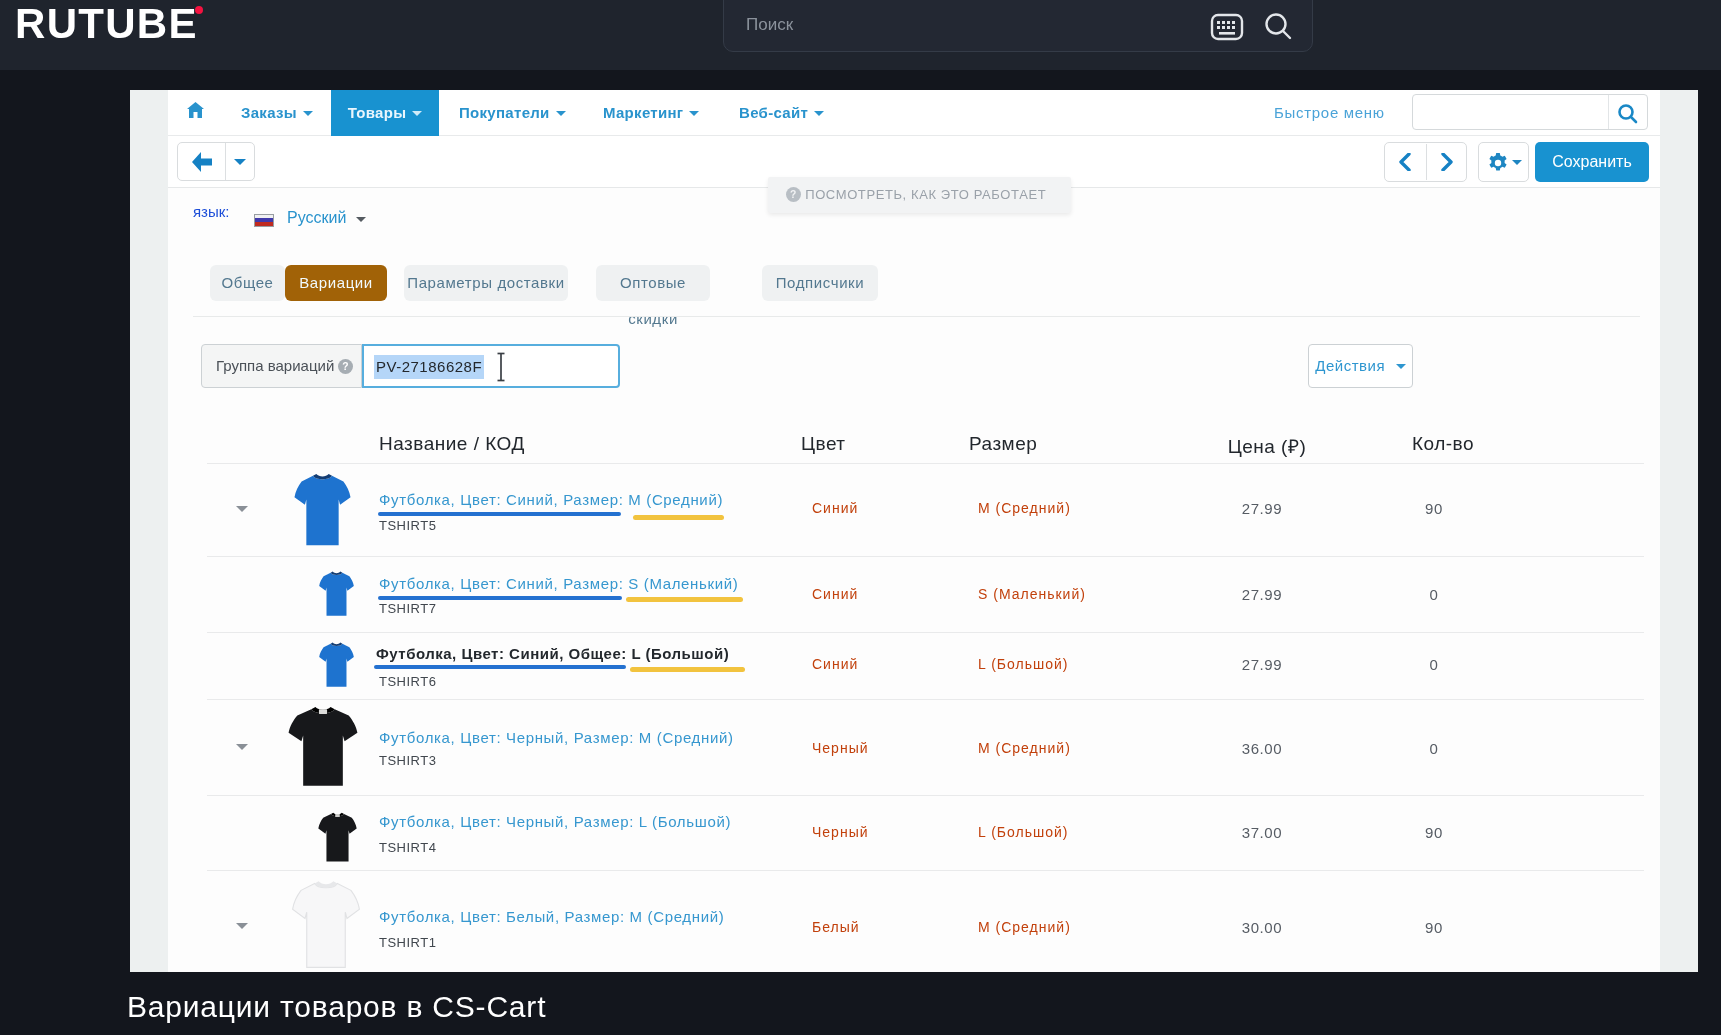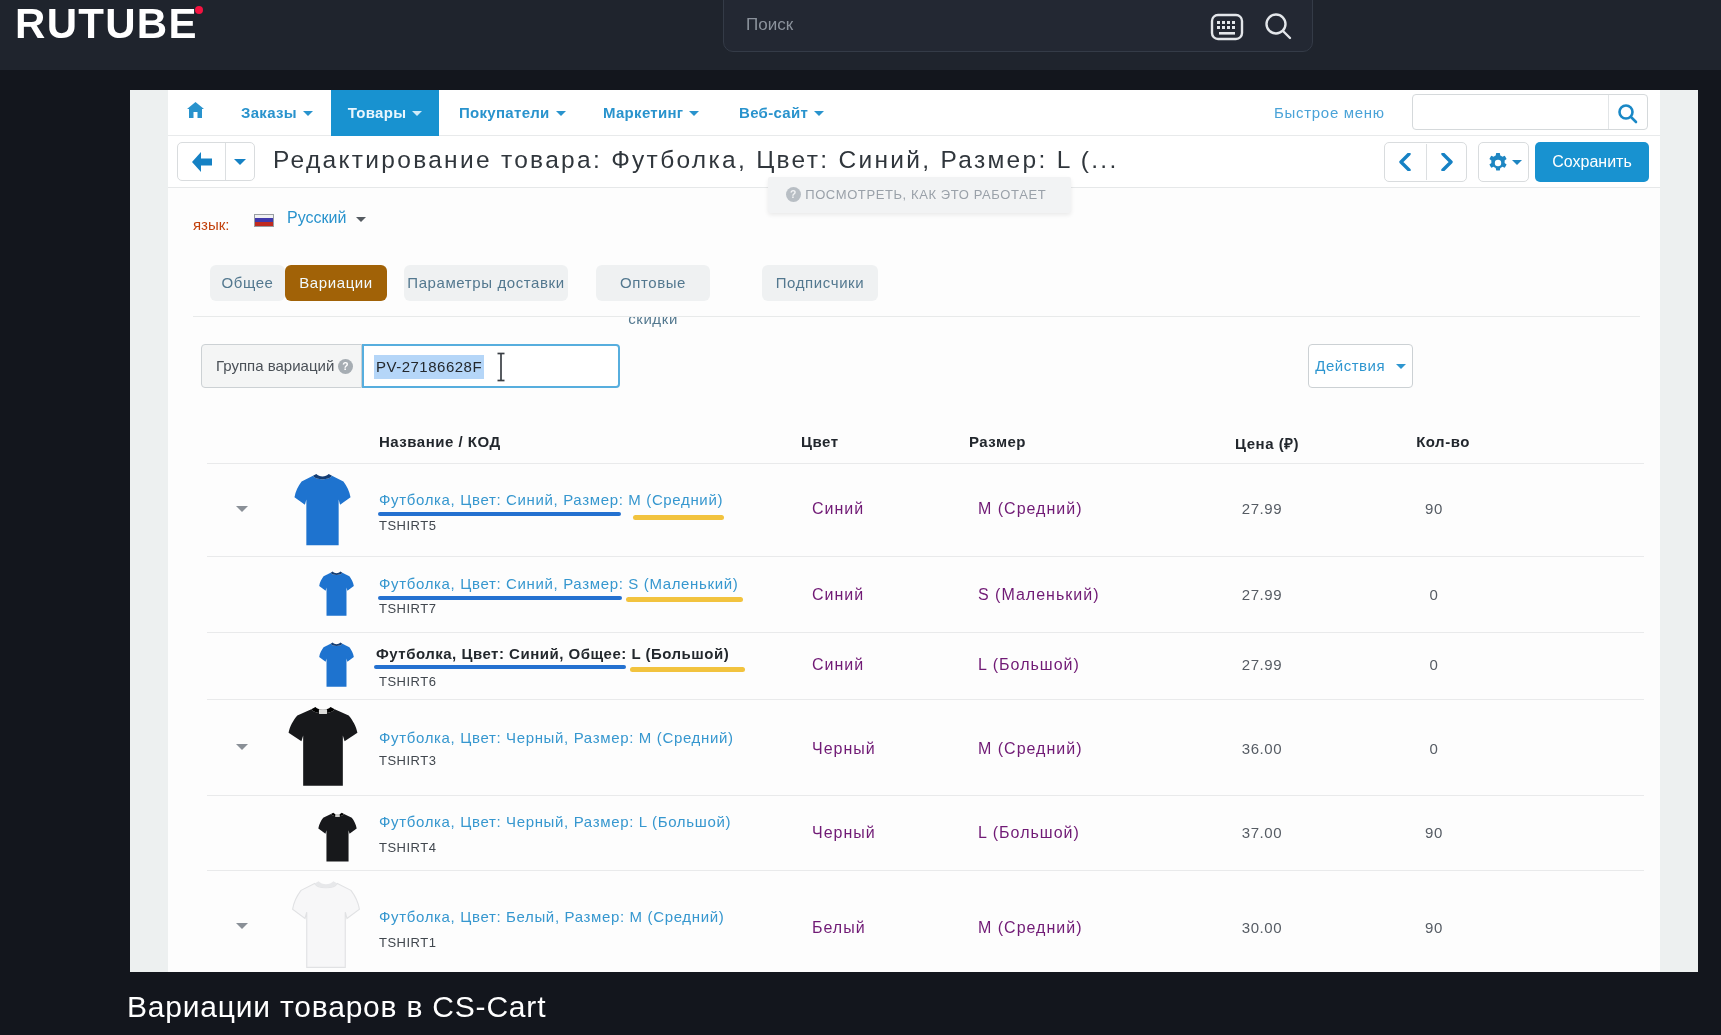--- a/index.html
+++ b/index.html
@@ -37,47 +37,47 @@
   .btn { position:absolute; background:#fff; border:1px solid #d9dcde; border-radius:5px; }
   #savebtn { position:absolute; left:1405px; top:52px; width:114px; height:40px; background:#1892d0;
              border-radius:5px; color:#fff; font-size:16px; text-align:center; line-height:40px; }
   #titleline { position:absolute; left:38px; top:97px; width:1492px; height:1px; background:#e6e8e9; }
   #contentbg { position:absolute; left:38px; top:98px; width:1492px; height:784px; background:#fdfdfd; }
   
   #tooltip { position:absolute; left:638px; top:87px; width:303px; height:36px; background:#f2f3f4;
              border-radius:2px; box-shadow:0 2px 4px rgba(0,0,0,.08); font-size:13px; color:#9aa1a9;
              line-height:36px; letter-spacing:.6px; white-space:nowrap; }
   
-  #lang { position:absolute; left:63px; top:126px; font-size:15px; color:#c2410c; }
+  #lang { position:absolute; left:63px; top:113px; font-size:15px; color:#1d4ed8; }
   #flag { position:absolute; left:124px; top:124px; width:20px; height:13px; border:1px solid #989da2; }
   #flag .w { height:3px; background:#f0f0f2; } #flag .b { height:4px; background:#4038ab; } #flag .r { height:4px; background:#bf2a20; }
   #rus { position:absolute; left:157px; top:119px; font-size:16px; color:#2993cd; }
   #rcaret { position:absolute; left:226px; top:127px; width:0; height:0; border-left:5px solid transparent;
             border-right:5px solid transparent; border-top:5px solid #555b61; }
   
   .tab { position:absolute; top:175px; height:36px; border-radius:6px; background:#eff1f2; color:#53788f;
          font-size:15px; text-align:center; line-height:36px; letter-spacing:0.6px; }
   .tabact { background:#a16207; color:#f2fafd; }
   #tabline { position:absolute; left:63px; top:226px; width:1447px; height:1px; background:#e8eaea; }
   
   #vglabel { position:absolute; left:71px; top:254px; width:161px; height:44px; background:#f4f5f5;
              border:1px solid #ccd1d4; border-radius:4px 0 0 4px; font-size:15px; color:#4a5057; line-height:42px; }
   #vginput { position:absolute; left:232px; top:254px; width:258px; height:44px; background:#fff;
              border:2px solid #57aede; border-radius:0 4px 4px 0; }
   #vgsel { position:absolute; left:10px; top:9px; background:#b5d6f8; color:#24282c; font-size:15px;
            padding:3px 2px 4px 2px; letter-spacing:0.5px; }
   .wbtn { position:absolute; top:254px; height:44px; background:#fff; border:1px solid #ccd1d4; border-radius:4px;
           color:#2e96d0; font-size:15px; text-align:center; line-height:42px; white-space:nowrap; letter-spacing:0.5px; }
   
-  .th { position:absolute; font-size:15px; font-weight:bold; color:#22272d; white-space:nowrap; letter-spacing:0.5px; }
+  .th { position:absolute; font-size:19px; font-weight:normal; color:#22272d; white-space:nowrap; letter-spacing:0.5px; }
   .rowline { position:absolute; left:77px; width:1437px; height:1px; background:#e9eaeb; }
   .link { position:absolute; font-size:15px; color:#3697cf; white-space:nowrap; letter-spacing:0.65px; }
   .namebold { position:absolute; font-size:15px; font-weight:bold; color:#23282d; white-space:nowrap; letter-spacing:0.5px; }
   .code { position:absolute; font-size:13px; color:#41474e; white-space:nowrap; letter-spacing:0.5px; }
-  .val { position:absolute; font-size:16px; color:#701a75; white-space:nowrap; letter-spacing:1px;text-align:center; }
+  .val { position:absolute; font-size:14px; color:#c2410c; white-space:nowrap; letter-spacing:1px;text-align:center; }
   .valc { position:absolute; font-size:15px; color:#565c64; width:120px; text-align:center; letter-spacing:0.6px; }
   .rcar { position:absolute; width:0; height:0; border-left:6px solid transparent; border-right:6px solid transparent;
           border-top:6px solid #8a9097; }
   .mline { position:absolute; border-radius:3px; }
   .tbody { fill:var(--b); stroke:var(--s, none); stroke-width:1; }
   .tcol { fill:var(--c); }
   .tlab { fill:var(--l, transparent); }
   
   #caption { position:absolute; left:127px; top:990px; font-size:30px; color:#ffffff; letter-spacing:0.8px; }
 </style>
@@ -133,21 +133,20 @@
     </svg>
   </div>
 
   <div id="backgroup">
     <div class="sep"></div>
     <svg class="abs" style="left:12px;top:8px" width="24" height="22" viewBox="0 0 24 22">
       <path d="M11 1 L2 11 L11 21 L11 14.5 L22 14.5 L22 7.5 L11 7.5 Z" fill="#1581c4"></path>
     </svg>
     <div class="abs" style="left:56px;top:16px;width:0;height:0;border-left:6px solid transparent;border-right:6px solid transparent;border-top:6px solid #1581c4"></div>
   </div>
-  <div id="pagetitle">Редактирование товара: Футболка, Цвет: Синий, Размер: L (...</div>
   <div class="btn" style="left:1254px;top:52px;width:83px;height:40px">
     <div class="abs" style="left:41px;top:1px;width:1px;height:36px;background:#dcdfe1"></div>
     <svg class="abs" style="left:13px;top:10px" width="14" height="18" viewBox="0 0 14 18">
         <path d="M11 1 L3 9 L11 17" fill="none" stroke="#1581c4" stroke-width="3.4" stroke-linecap="round" stroke-linejoin="round"></path>
       </svg>
     <svg class="abs" style="left:55px;top:10px" width="14" height="18" viewBox="0 0 14 18">
         <path d="M3 1 L11 9 L3 17" fill="none" stroke="#1581c4" stroke-width="3.4" stroke-linecap="round" stroke-linejoin="round"></path>
       </svg>
   </div>
   <div class="btn" style="left:1348px;top:52px;width:51px;height:40px">

